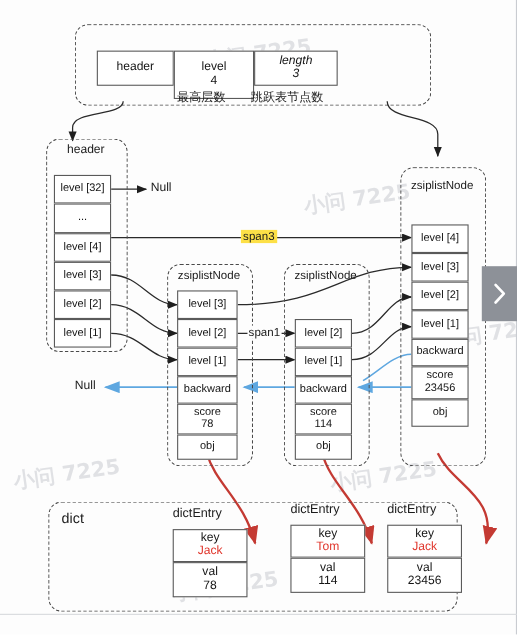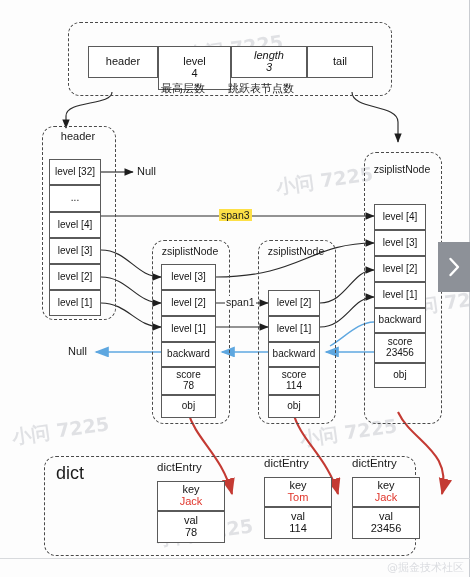--- a/index.html
+++ b/index.html
@@ -151,23 +151,20 @@
     <span>header</span>
   </div>
   <div class="cell" style="left:158px;top:46px;width:73px;height:44px;font-size:11px;">
     <span>level</span>
     <span class="sub">4</span>
   </div>
   <div class="cell" style="left:231px;top:46px;width:76px;height:32px;font-size:11px;font-style:italic;">
     <span>length</span>
     <span class="sub">3</span>
   </div>
-  <div class="cell" style="left:307px;top:46px;width:66px;height:32px;font-size:11px;">
-    <span>tail</span>
-  </div>
 
   <div class="lbl cn" style="left:161px;top:81px;font-size:11px;">最高层数</div>
   <div class="lbl cn" style="left:228px;top:81px;font-size:11px;">跳跃表节点数</div>
 
   <div class="dashbox" style="left:42px;top:126px;width:72px;height:192px;"></div>
   <div class="grp-title" style="left:42px;top:130px;width:72px;font-size:11px;">header</div>
 
   <div class="cell" style="left:49px;top:159px;width:52px;height:26px;font-size:10px;">
     <span>level [32]</span>
   </div>
@@ -256,21 +253,21 @@
     <span class="sub">23456</span>
   </div>
   <div class="cell" style="left:374px;top:363px;width:52px;height:25px;font-size:10px;">
     <span>obj</span>
   </div>
 
   <div class="lbl" style="left:219px;top:209px;font-size:10.5px;background:#fde047;padding:0 2px;">span3</div>
   <div class="lbl" style="left:225px;top:296px;font-size:10.5px;background:#fdfdfd;padding:0 1px;">span1</div>
 
   <div class="dashbox" style="left:44px;top:456px;width:370px;height:98px;"></div>
-  <div class="lbl" style="left:56px;top:463px;font-size:18px;">dict</div>
+  <div class="lbl" style="left:56px;top:463px;font-size:13px;">dict</div>
 
   <div class="lbl" style="left:157px;top:461px;font-size:11.5px;">dictEntry</div>
   <div class="cell" style="left:157px;top:481px;width:68px;height:30px;font-size:11px;">
     <span>key</span>
     <span class="sub red">Jack</span>
   </div>
   <div class="cell" style="left:157px;top:511px;width:68px;height:32px;font-size:11px;">
     <span>val</span>
     <span class="sub">78</span>
   </div>
@@ -298,15 +295,14 @@
   <div id="edge-line"></div>
   <div id="next-ctrl">
     <span>
       <svg width="16" height="24" viewBox="0 0 16 24" fill="none">
         <path d="M4.5 4 L12 12 L4.5 20" stroke="#ffffff" stroke-width="2.4" stroke-linecap="round" stroke-linejoin="round"></path>
       </svg>
     </span>
   </div>
 
   <div id="bottom-line"></div>
-  <div class="wm small cn" style="right:6px;bottom:2px;font-size:11px;opacity:.5;">@掘金技术社区</div>
 
 </div>
 
 </body></html>

